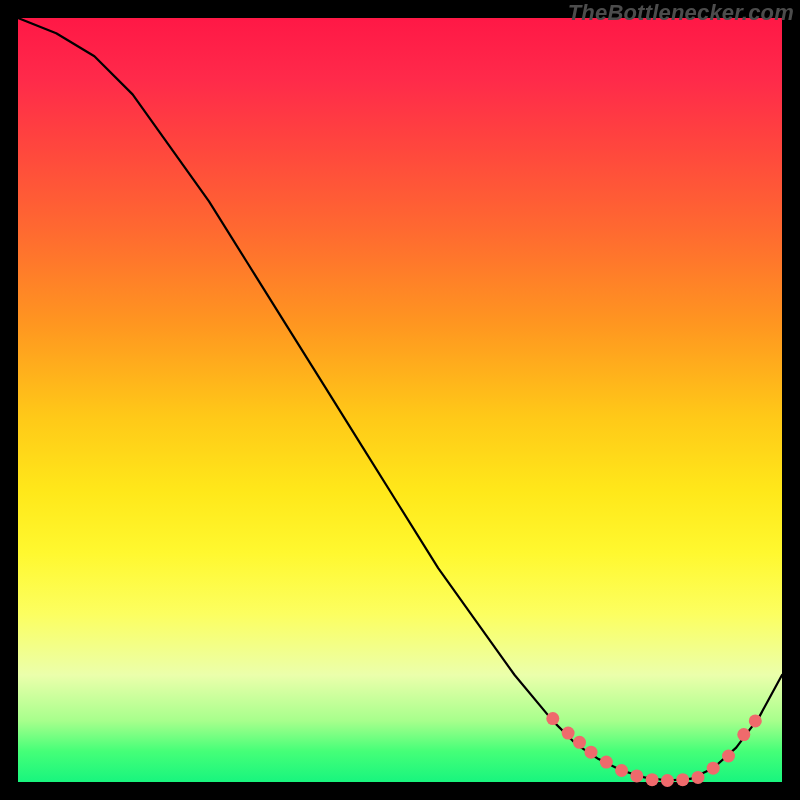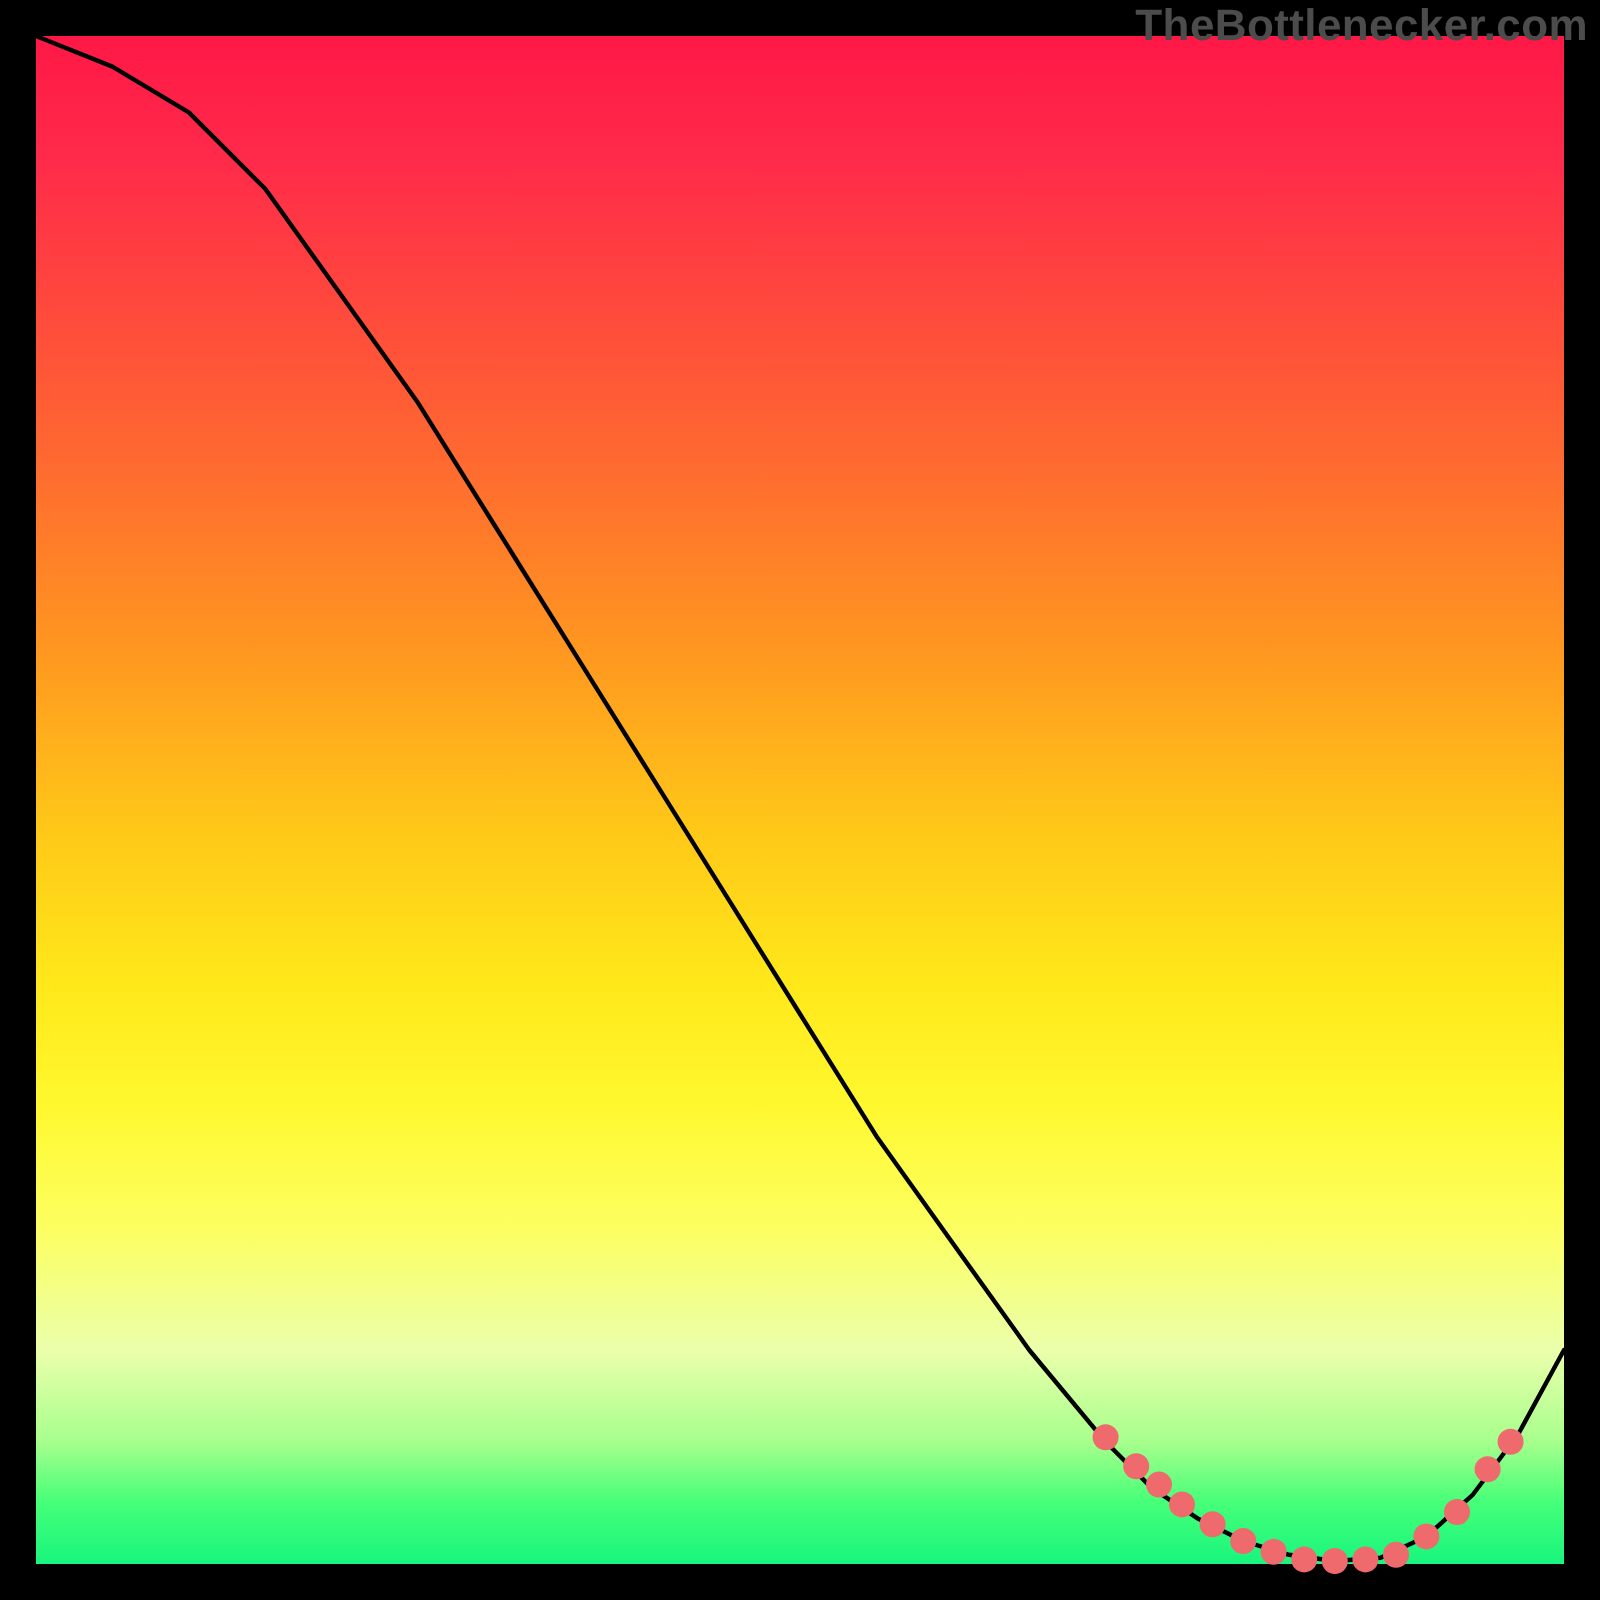--- a/index.html
+++ b/index.html
@@ -9,20 +9,21 @@
     width: 800px;
     height: 800px;
     overflow: hidden;
     font-family: Arial, Helvetica, sans-serif;
   }
   .stage {
     position: relative;
     width: 800px;
     height: 671px;
     background: #000;
+    font-style: italic;
   }
   .plot {
     position: absolute;
     left: 18px;
     top: 18px;
     width: 764px;
     height: 764px;
     background: linear-gradient(
       to bottom,
       #ff1846 0%,

